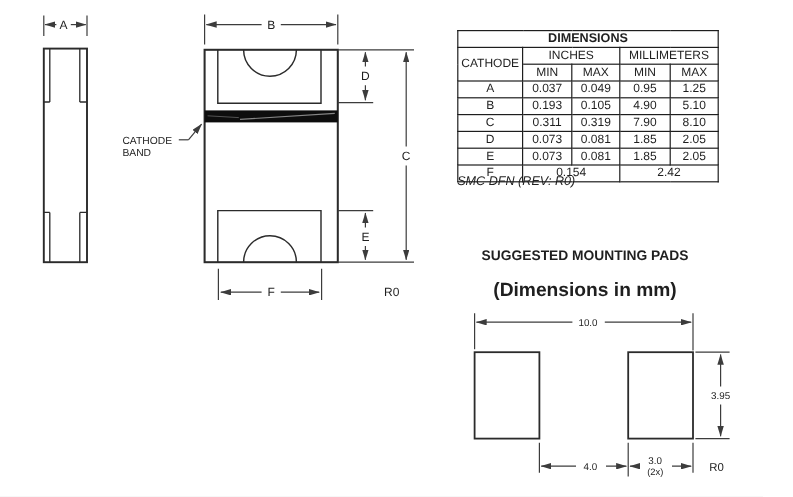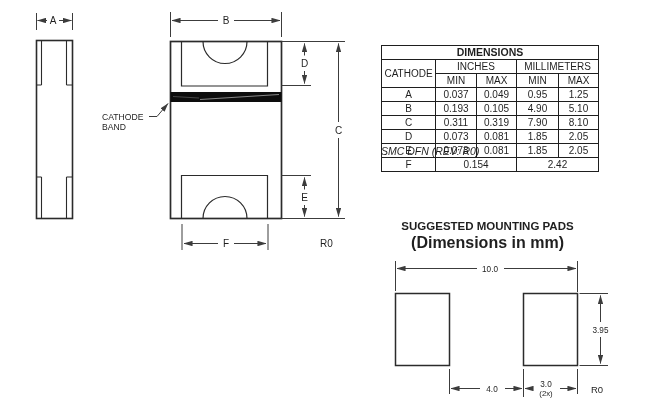--- a/index.html
+++ b/index.html
@@ -11,34 +11,34 @@
     font-family:"Liberation Sans",sans-serif;
     fill:#1f1f1f;
   }
   .dimtext{font-size:10px;}
   .smalltext{font-size:8.6px;}
   .padnum{font-size:8.2px;}
   
   #dim-table-wrap{position:absolute;left:381px;top:25px;}
   table.dims{
     border-collapse:collapse;table-layout:fixed;width:217px;
-    font-size:10px;color:#1f1f1f;margin-top:20px;
+    font-size:10px;color:#1f1f1f;
   }
   table.dims th,table.dims td{
     border:1.4px solid #1e1e1e;text-align:center;vertical-align:middle;
     padding:0;font-weight:normal;line-height:1;height:13px;overflow:hidden;
   }
   table.dims .t-title{font-weight:bold;font-size:10.5px;height:13px;}
   #table-caption{
     position:absolute;left:381px;top:145px;width:217px;
     font-size:10.5px;color:#1f1f1f;font-style:italic;
   }
   
   #pads-title{
-    position:absolute;left:380px;top:220px;width:215px;text-align:center;
+    position:absolute;left:380px;top:208px;width:215px;text-align:center;
     font-size:11.5px;font-weight:bold;white-space:nowrap;
   }
   #pads-subtitle{
     position:absolute;left:380px;top:234px;width:215px;text-align:center;
     font-size:16px;font-weight:bold;white-space:nowrap;
   }
   .views-svg{position:absolute;left:0;top:0;}
   .pads-svg{position:absolute;left:380px;top:252px;}
 </style>
 </head>

